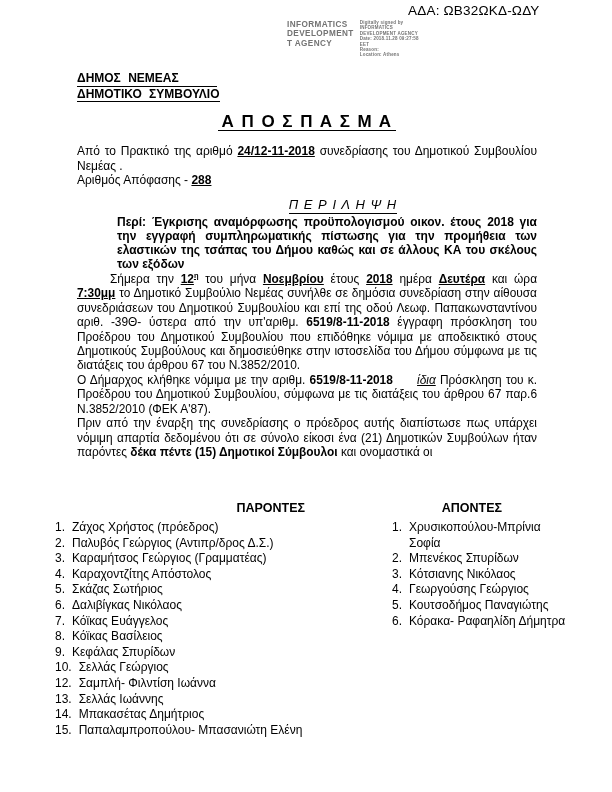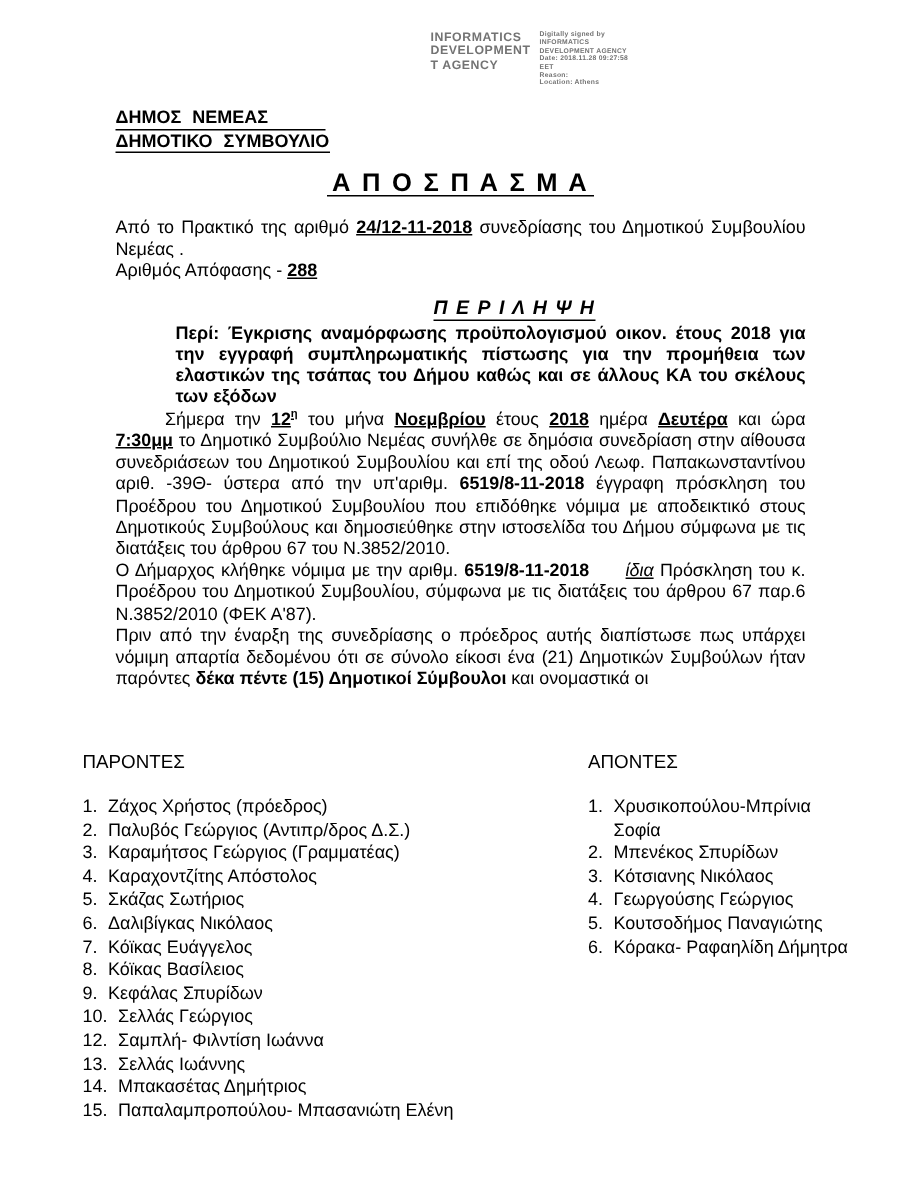--- a/index.html
+++ b/index.html
@@ -18,46 +18,47 @@
   .org-line { line-height:14.5px; }
   .org-name { font-weight:700; display:inline-block; border-bottom:1.6px solid #000; word-spacing:4px; }
   .ext { padding-right:38px; }
   .center { text-align:center; }
   .apospasma-wrap { margin-top:13px; }
   .apospasma { display:inline-block; font-weight:700; font-size:17px; letter-spacing:1.5px; border-bottom:1.8px solid #000; padding:0 3px 1px 3px; }
   p { margin:0; text-align:justify; }
   .intro { margin-top:13px; }
   .peri-wrap { margin-left:40px; margin-top:10px; }
   .perilipsi-wrap { margin-bottom:1px; }
-  .perilipsi { display:inline-block; font-weight:700; font-style:italic; font-size:13px; letter-spacing:1px; border-bottom:1.6px solid #000; padding-bottom:1px;margin-left:32px; }
+  .perilipsi { display:inline-block; font-weight:400; font-style:italic; font-size:13px; letter-spacing:1px; border-bottom:1.6px solid #000; padding-bottom:1px;margin-left:32px; }
   .peri { font-weight:700; line-height:14px; }
   .body-block { margin-top:1px; font-size:11.9px; }
   .p-indent { text-indent:33px; }
   
   .b { font-weight:700; }
   .u { text-decoration:underline; }
   .i { font-style:italic;padding-left:20px; }
   .sup { font-size:7.5px; vertical-align:super; line-height:0; }
   
   .col { position:absolute; top:501px; font-size:12px; }
   .col-present { left:55px; width:275px; }
   .col-absent  { left:392px; width:185px; }
-  .col-head { font-weight:400; font-size:12.5px; text-align:left; margin-bottom:15px; }
+  .col-head { font-weight:700; font-size:12.5px; text-align:right; margin-bottom:5px; }
   .col-present .col-head { width:250px; }
   .col-absent  .col-head { width:110px; }
   ol.members { list-style:none; margin:0; padding:0; }
   ol.members li { display:flex; line-height:15.6px; }
   ol.members .num { margin-right:7px; white-space:nowrap; }
   ol.members .nm  { white-space:pre-line; }
 </style>
 </head>
 <body>
 
 <div class="page">
 
+  <div class="ada">ΑΔΑ: ΩΒ32ΩΚΔ-ΩΔΥ</div>
 
   <div class="stamp">
     <div class="stamp-big">
         <div>INFORMATICS</div>
         <div>DEVELOPMENT</div>
         <div>T AGENCY</div>
       </div>
     <div class="stamp-small">
         <div>Digitally signed by</div>
         <div>INFORMATICS</div>

